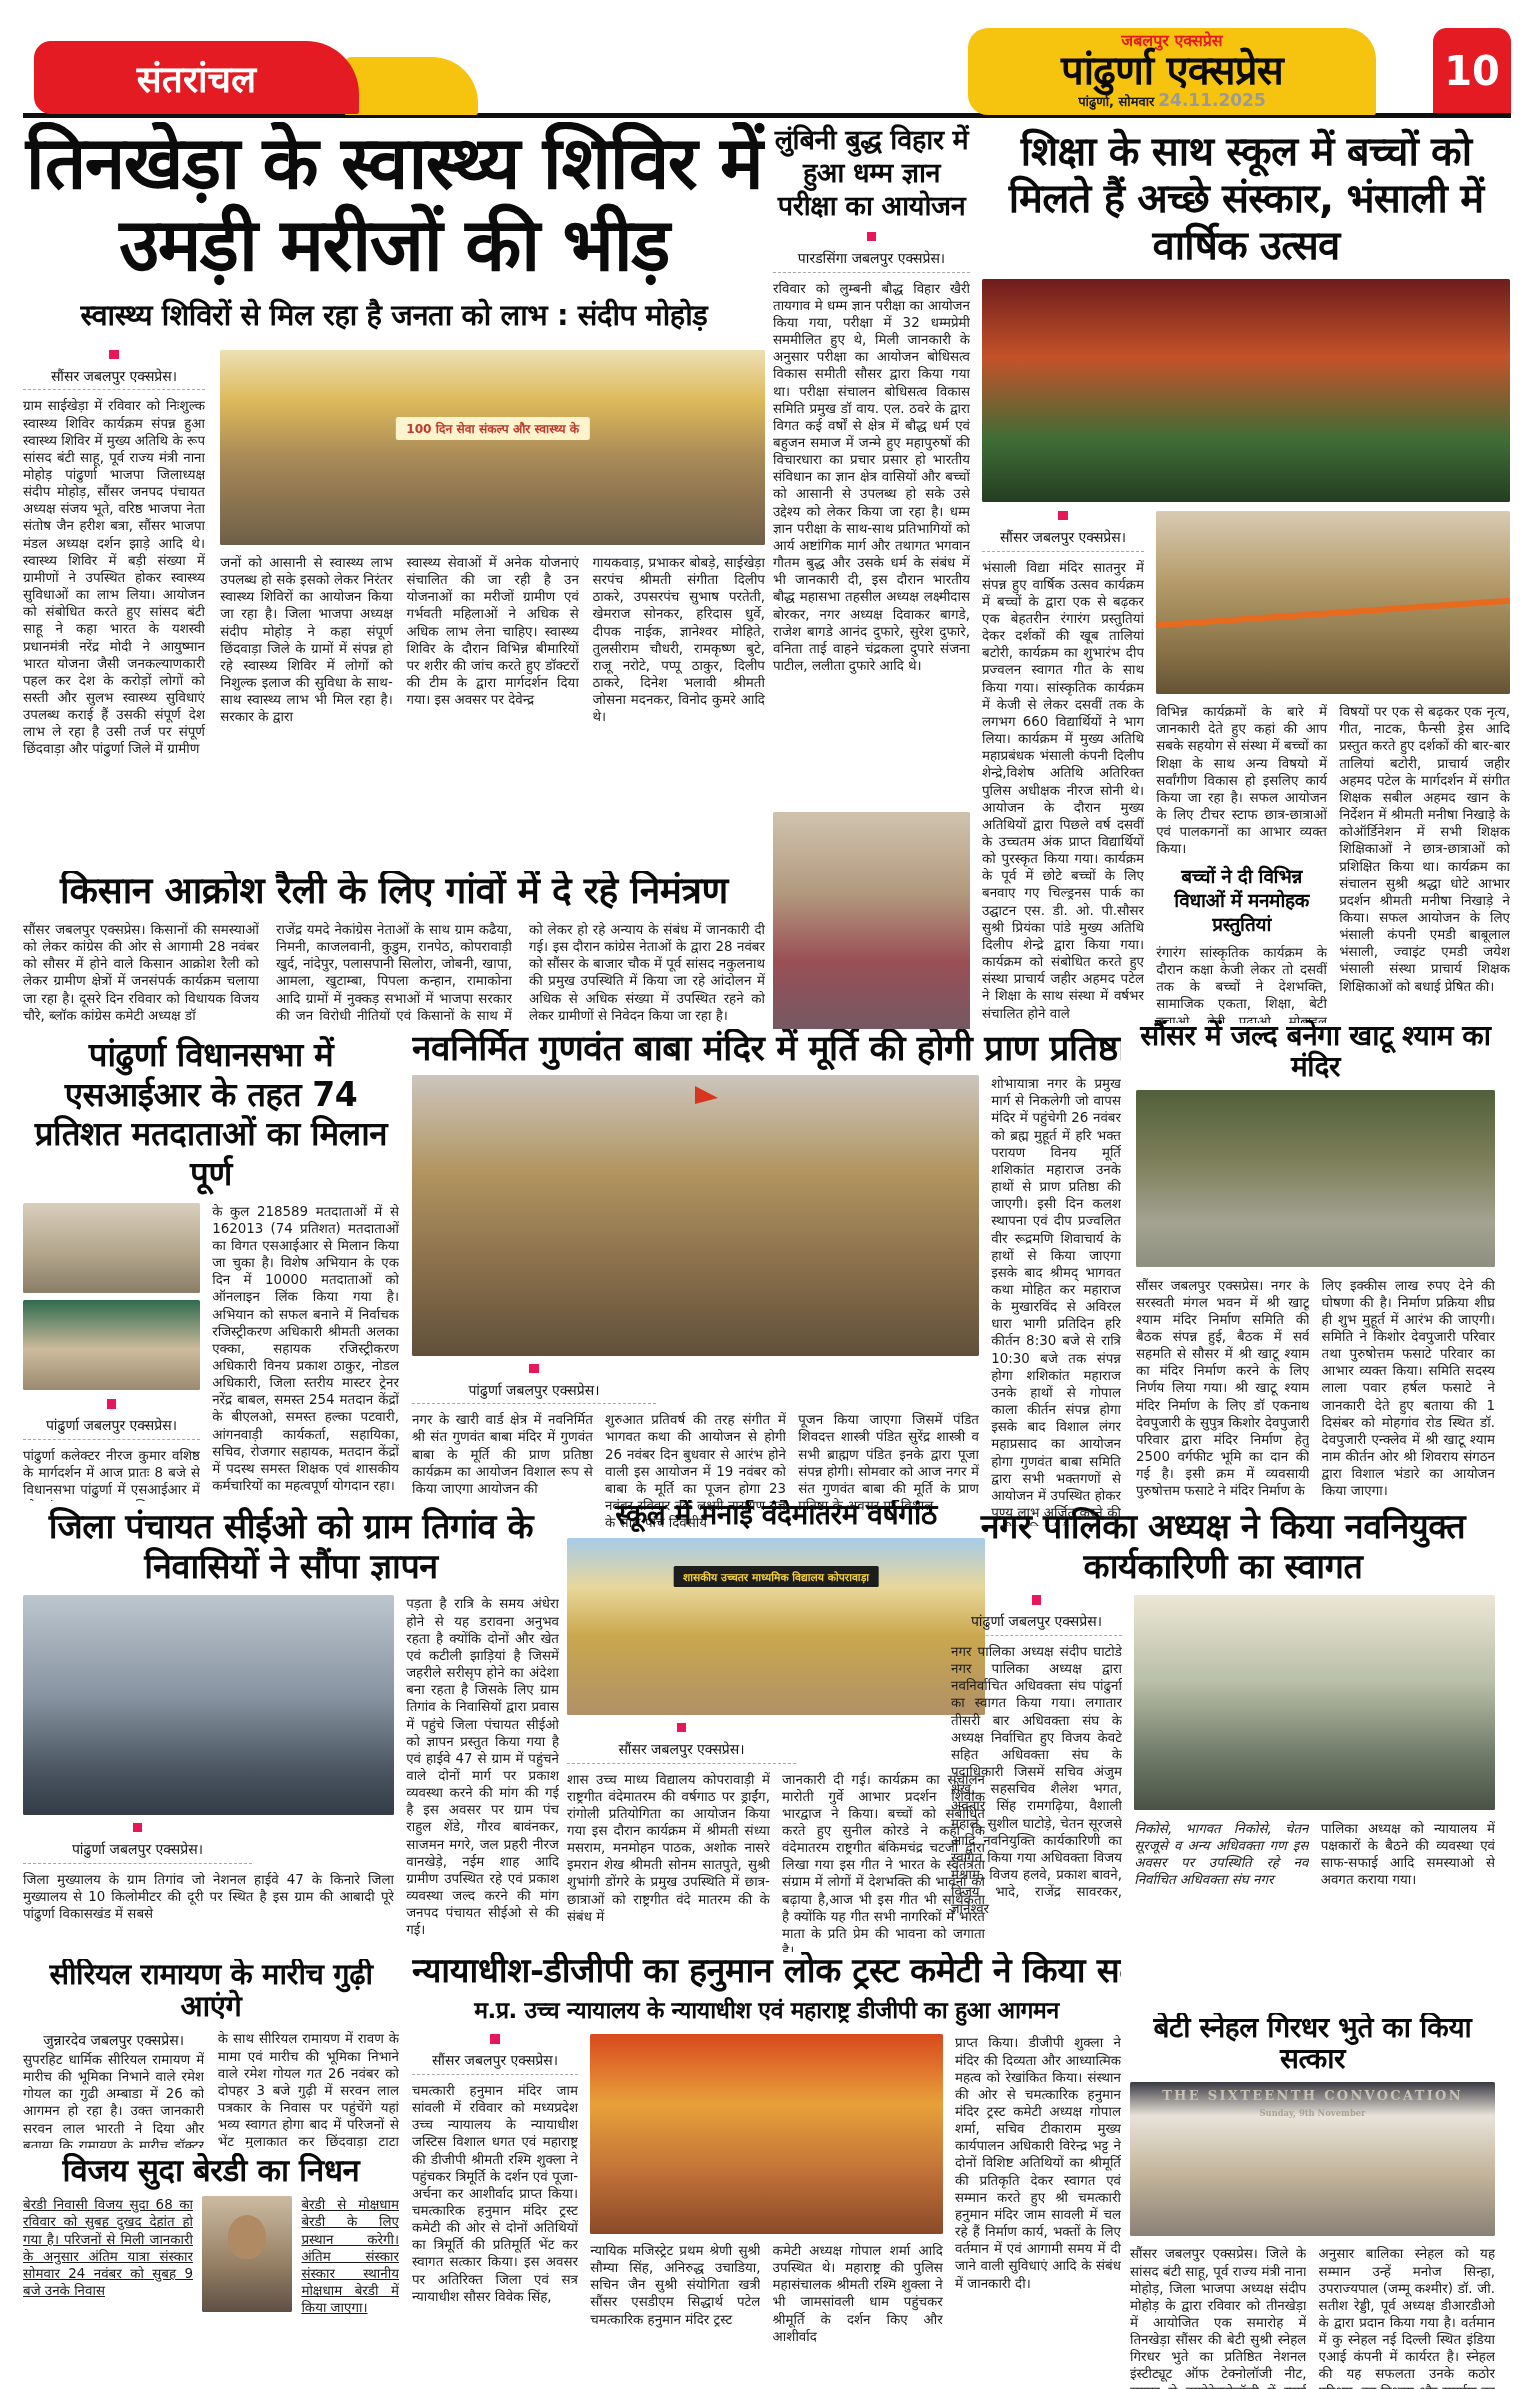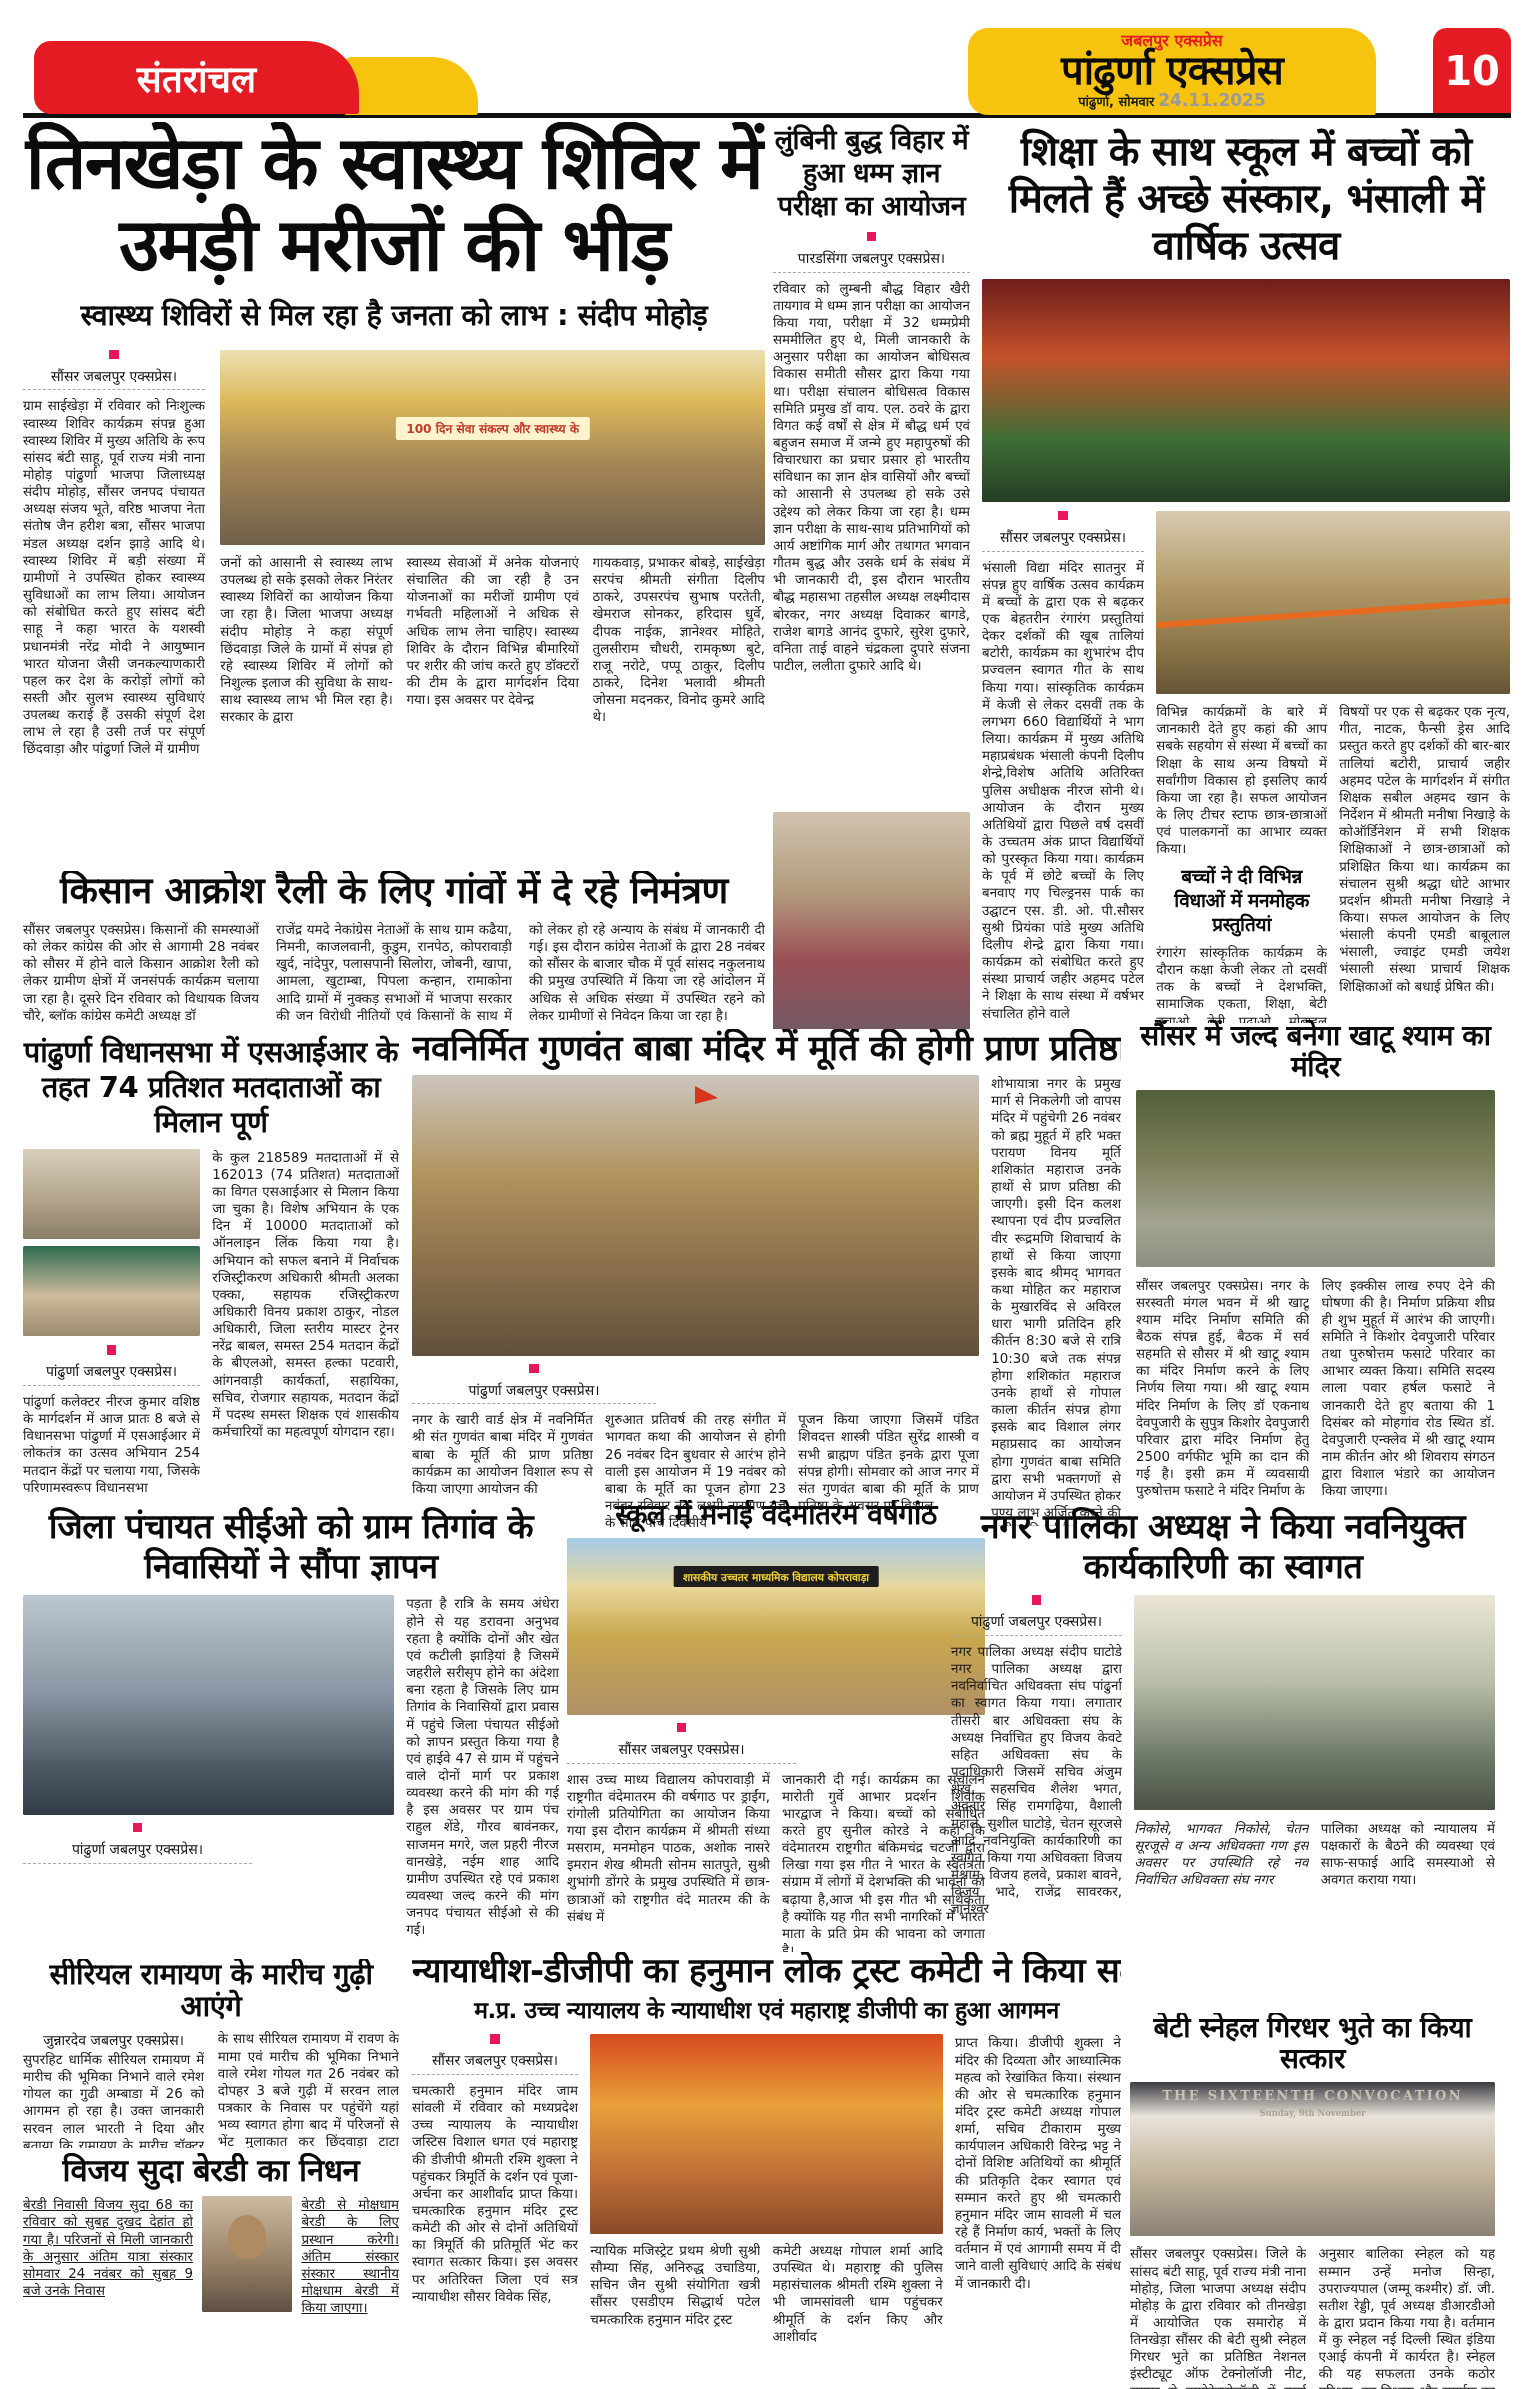--- a/index.html
+++ b/index.html
@@ -108,21 +108,21 @@
 <div class="a" style="left:23px;top:871px;width:742px;height:163px;">
   <div class="hl" style="font-size:37px;line-height:1.1;">किसान आक्रोश रैली के लिए गांवों में दे रहे निमंत्रण</div>
   <div class="row" style="gap:17px;margin-top:9.2px;">
     <div class="bd clip" style="flex:1;height:107px;">सौंसर जबलपुर एक्सप्रेस। किसानों की समस्याओं को लेकर कांग्रेस की ओर से आगामी 28 नवंबर को सौसर में होने वाले किसान आक्रोश रैली को लेकर ग्रामीण क्षेत्रों में जनसंपर्क कार्यक्रम चलाया जा रहा है। दूसरे दिन रविवार को विधायक विजय चौरे, ब्लॉक कांग्रेस कमेटी अध्यक्ष डॉ</div>
     <div class="bd clip" style="flex:1;height:107px;">राजेंद्र यमदे नेकांग्रेस नेताओं के साथ ग्राम कढैया, निमनी, काजलवानी, कुडुम, रानपेठ, कोपरावाड़ी खुर्द, नांदेपुर, पलासपानी सिलोरा, जोबनी, खापा, आमला, खुटाम्बा, पिपला कन्हान, रामाकोना आदि ग्रामों में नुक्कड़ सभाओं में भाजपा सरकार की जन विरोधी नीतियों एवं किसानों के साथ में फसल</div>
     <div class="bd clip" style="flex:1;height:107px;">को लेकर हो रहे अन्याय के संबंध में जानकारी दी गई। इस दौरान कांग्रेस नेताओं के द्वारा 28 नवंबर को सौंसर के बाजार चौक में पूर्व सांसद नकुलनाथ की प्रमुख उपस्थिति में किया जा रहे आंदोलन में अधिक से अधिक संख्या में उपस्थित रहने को लेकर ग्रामीणों से निवेदन किया जा रहा है।</div>
   </div>
 </div>
 
 <div class="a" style="left:23px;top:1035px;width:376px;height:466px;">
-  <div class="hl" style="font-size:29px;line-height:1.2;">पांढुर्णा विधानसभा में एसआईआर के तहत 74 प्रतिशत मतदाताओं का मिलान पूर्ण</div>
+  <div class="hl" style="font-size:33px;line-height:1.2;">पांढुर्णा विधानसभा में एसआईआर के तहत 74 प्रतिशत मतदाताओं का मिलान पूर्ण</div>
   <div class="row" style="gap:12.2px;margin-top:9.2px;">
     <div style="width:177px;flex:none;">
       <div class="photo" style="height:90px;background:linear-gradient(180deg,#d9cfbd 0%,#b3a68c 55%,#8a7d66 100%);"></div>
       <div class="photo" style="height:90px;margin-top:7.6px;background:linear-gradient(180deg,#2f6b4f 0%,#cdbb9c 55%,#9a8a6f 100%);"></div>
       <div class="byline" style="margin-top:9.2px;">
         <span class="sq"></span>
         <span>पांढुर्णा जबलपुर एक्सप्रेस।</span>
       </div>
       <div class="bd clip" style="height:168px;">पांढुर्णा कलेक्टर नीरज कुमार वशिष्ठ के मार्गदर्शन में आज प्रातः 8 बजे से विधानसभा पांढुर्णा में एसआईआर में लोकतंत्र का उत्सव अभियान 254 मतदान केंद्रों पर चलाया गया, जिसके परिणामस्वरूप विधानसभा</div>
     </div>
@@ -163,20 +163,21 @@
 <div class="a" style="left:23px;top:1506px;width:536px;height:506px;">
   <div class="hl" style="font-size:34px;line-height:1.18;">जिला पंचायत सीईओ को ग्राम तिगांव के निवासियों ने सौंपा ज्ञापन</div>
   <div class="row" style="gap:12.2px;margin-top:9.2px;">
     <div style="width:371px;flex:none;">
       <div class="photo" style="height:220px;background:linear-gradient(180deg,#bcc6ce 0%,#8a95a3 45%,#4a5561 80%,#333c46 100%);"></div>
       <div class="byline" style="margin-top:7.6px;width:229px;">
         <span class="sq"></span>
         <span>पांढुर्णा जबलपुर एक्सप्रेस।</span>
       </div>
       <div class="row" style="gap:12.2px;">
+        <div class="bd clip" style="flex:1;height:150px;">जिला मुख्यालय के ग्राम तिगांव जो नेशनल हाईवे 47 के किनारे जिला मुख्यालय से 10 किलोमीटर की दूरी पर स्थित है इस ग्राम की आबादी पूरे पांढुर्णा विकासखंड में सबसे</div>
       </div>
     </div>
     <div class="bd clip" style="flex:1;height:443px;">पड़ता है रात्रि के समय अंधेरा होने से यह डरावना अनुभव रहता है क्योंकि दोनों और खेत एवं कटीली झाड़ियां है जिसमें जहरीले सरीसृप होने का अंदेशा बना रहता है जिसके लिए ग्राम तिगांव के निवासियों द्वारा प्रवास में पहुंचे जिला पंचायत सीईओ को ज्ञापन प्रस्तुत किया गया है एवं हाईवे 47 से ग्राम में पहुंचने वाले दोनों मार्ग पर प्रकाश व्यवस्था करने की मांग की गई है इस अवसर पर ग्राम पंच राहुल शेंडे, गौरव बावंनकर, साजमन मगरे, जल प्रहरी नीरज वानखेड़े, नईम शाह आदि ग्रामीण उपस्थित रहे एवं प्रकाश व्यवस्था जल्द करने की मांग जनपद पंचायत सीईओ से की गई।</div>
   </div>
 </div>
 
 <div class="a" style="left:567px;top:1500px;width:418px;height:452px;">
   <div class="hl" style="font-size:28px;line-height:1.1;">स्कूल में मनाई वंदेमातरम वर्षगांठ</div>
   <div class="photo" style="height:177px;margin-top:7.6px;background:linear-gradient(180deg,#a6cbe8 0%,#e8d79a 28%,#caa84e 55%,#b09066 100%);">
     <div class="cap" style="left:50%;top:27.5px;transform:translateX(-50%);background:#1d1d1d;color:#f3d13a;font-size:10.7px;padding:3.8px 9.2px;white-space:nowrap;border-radius:1.5px;">शासकीय उच्चतर माध्यमिक विद्यालय कोपरावाड़ा</div>

